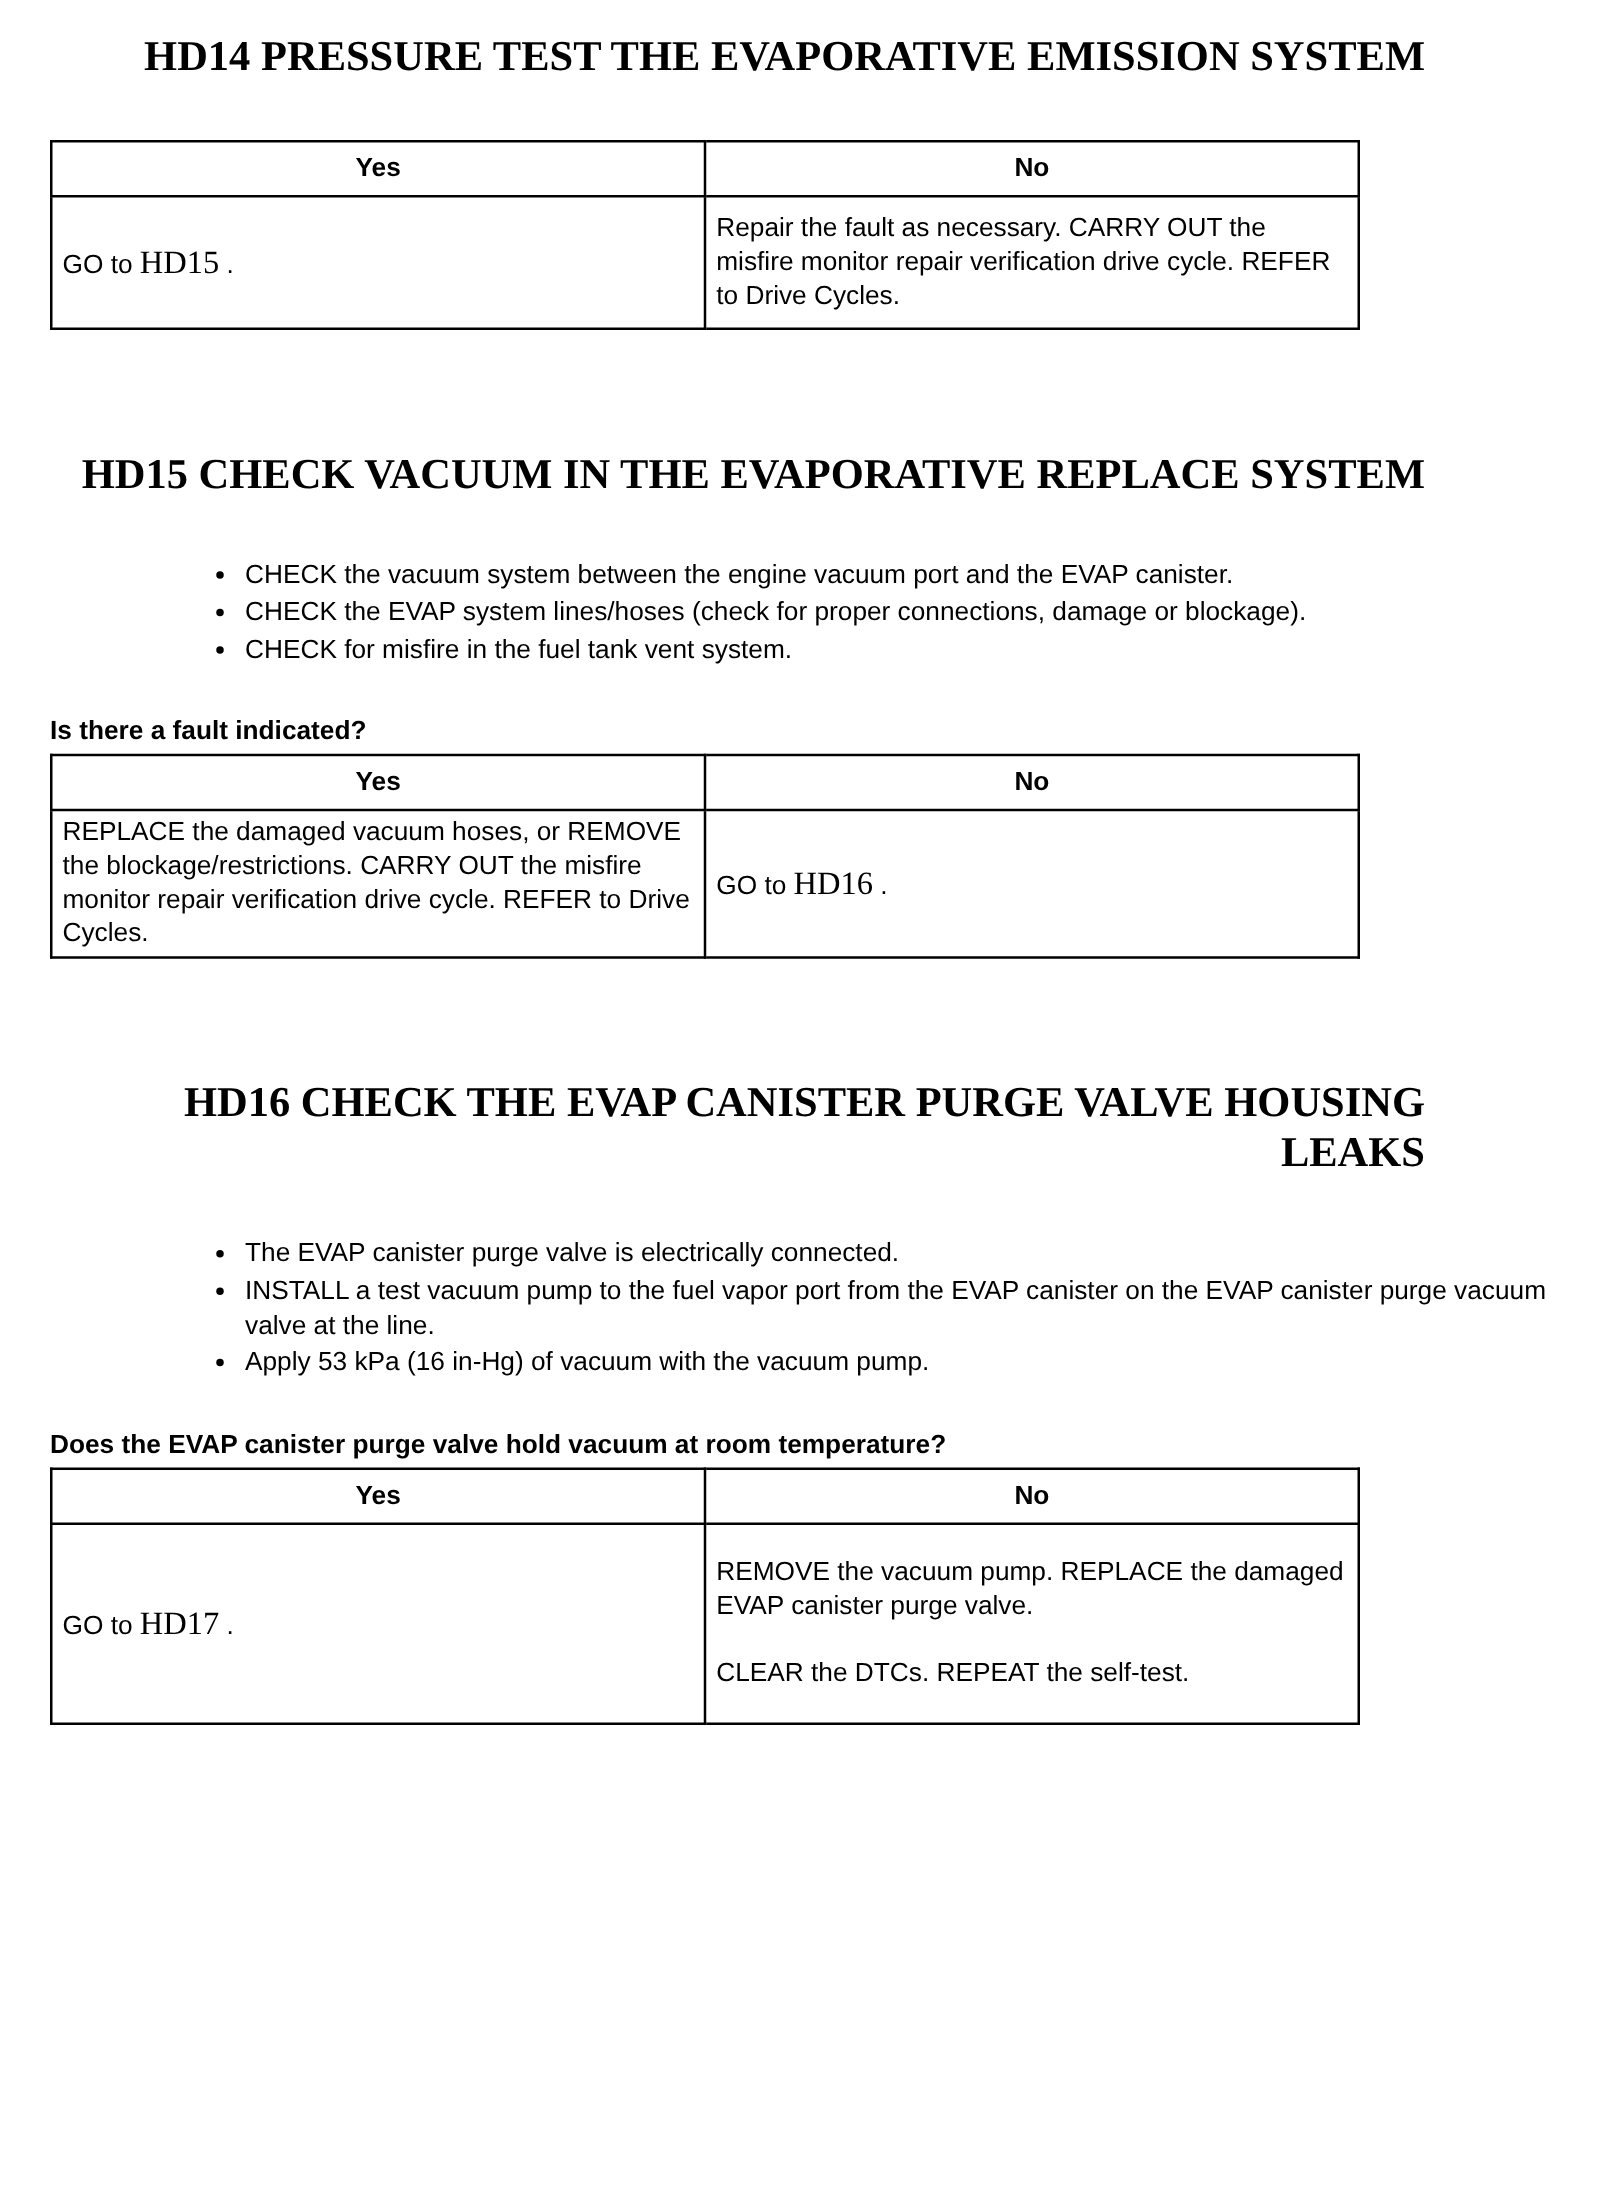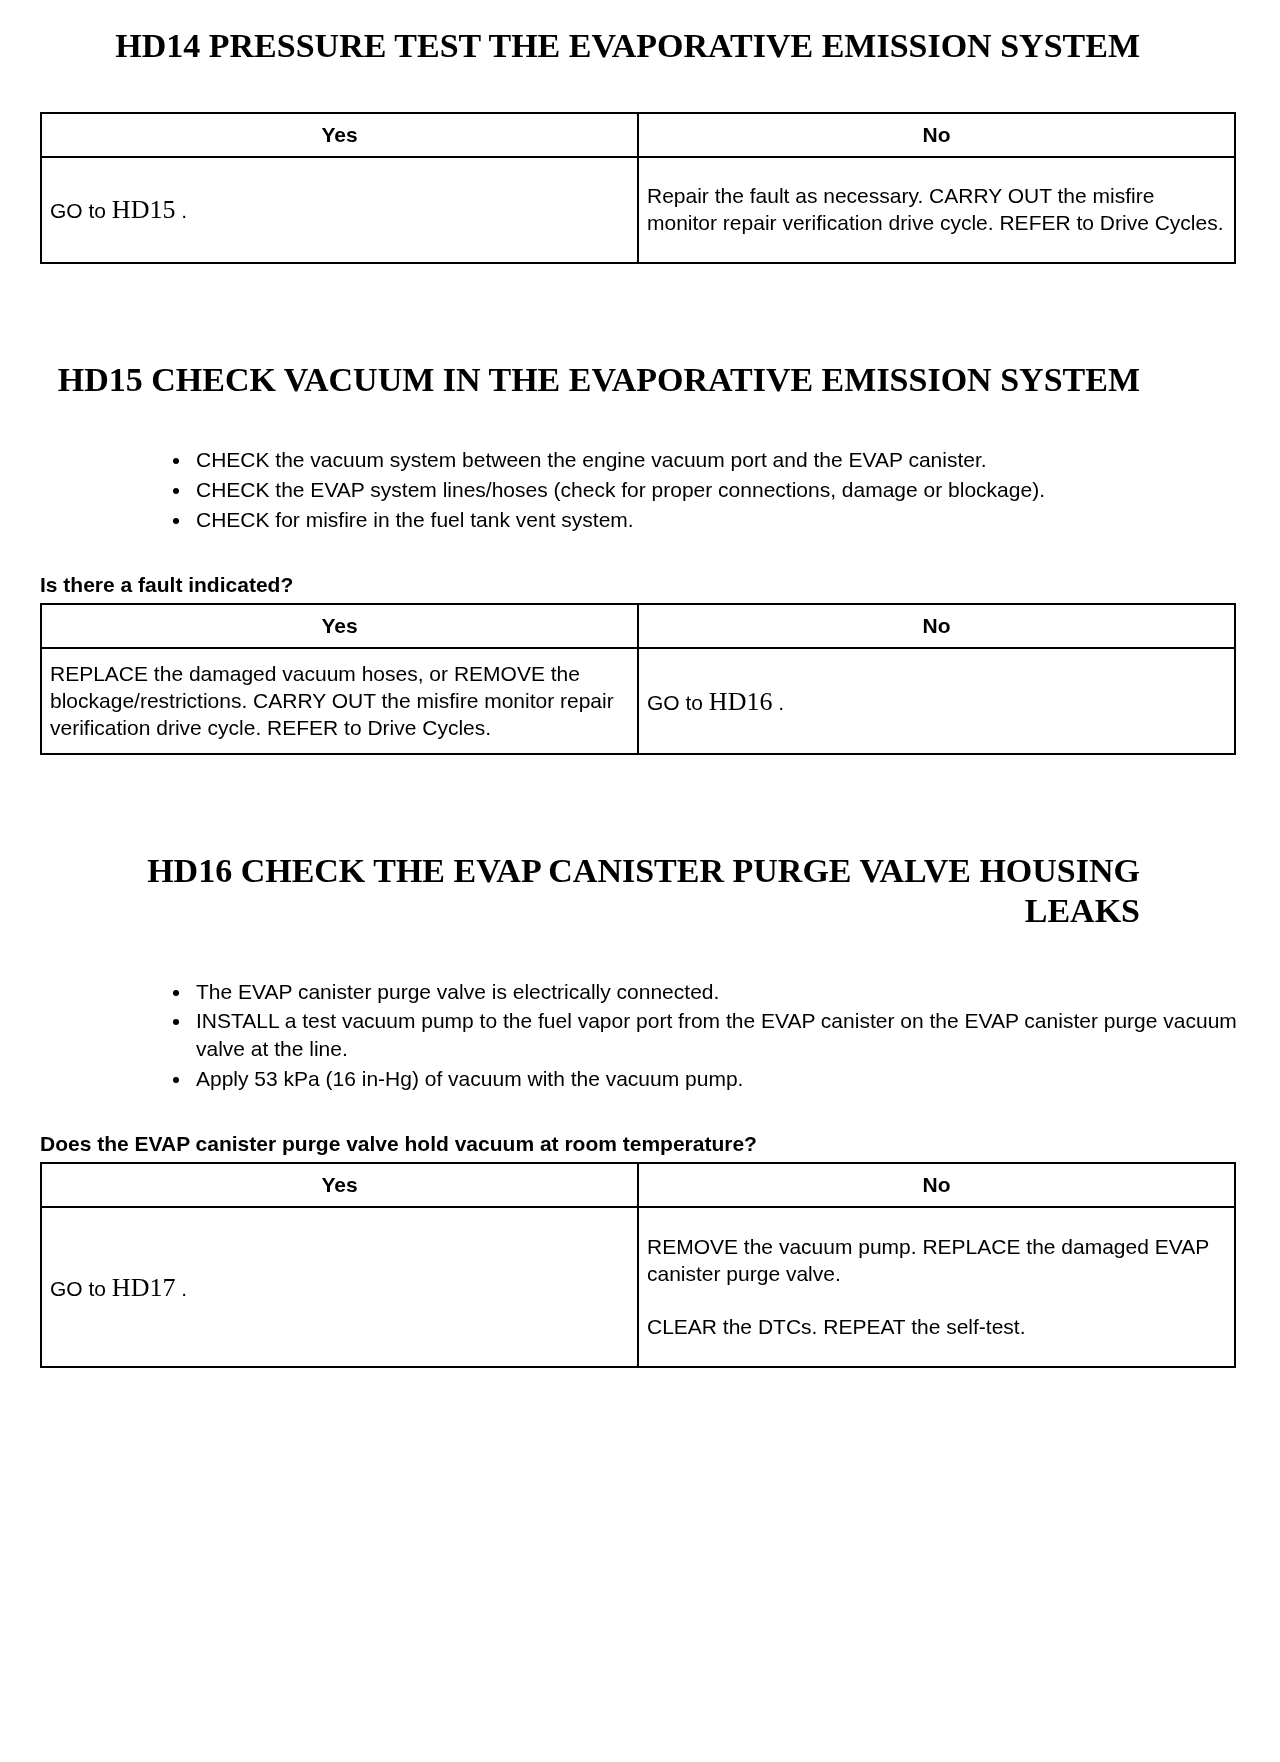--- a/index.html
+++ b/index.html
@@ -47,21 +47,21 @@
     margin: 0 0 2px 0;
     padding-left: 4px;
   }
   p.question {
     font-weight: bold;
     font-size: 21px;
     margin: 0 0 6px 0;
   }
   table.decision-table {
     border-collapse: collapse;
-    width: 1196px;
+    width: 1048px;
     table-layout: fixed;
     font-size: 21px;
     line-height: 1.28;
   }
   table.decision-table th,
   table.decision-table td {
     border: 2px solid #000000;
     padding: 4px 8px;
   }
   table.decision-table th {
@@ -101,21 +101,21 @@
       <tbody>
         <tr>
           <td><span>GO to </span><span class="xref-link">HD15</span><span> .</span></td>
           <td>Repair the fault as necessary. CARRY OUT the misfire monitor repair verification drive cycle. REFER to Drive Cycles.</td>
         </tr>
       </tbody>
     </table>
   </div>
 
   <div class="section gap-lg">
-    <h1 class="section-heading">HD15 CHECK VACUUM IN THE EVAPORATIVE EMISSION SYSTEM</h1>
+    <h1 class="section-heading">HD15 CHECK VACUUM IN THE EVAPORATIVE REPLACE SYSTEM</h1>
 
     <ul class="bullet-list">
       <li>CHECK the vacuum system between the engine vacuum port and the EVAP canister.</li>
       <li>CHECK the EVAP system lines/hoses (check for proper connections, damage or blockage).</li>
       <li>CHECK for misfire in the fuel tank vent system.</li>
     </ul>
 
     <p class="question">Is there a fault indicated?</p>
 
     <table class="decision-table">

